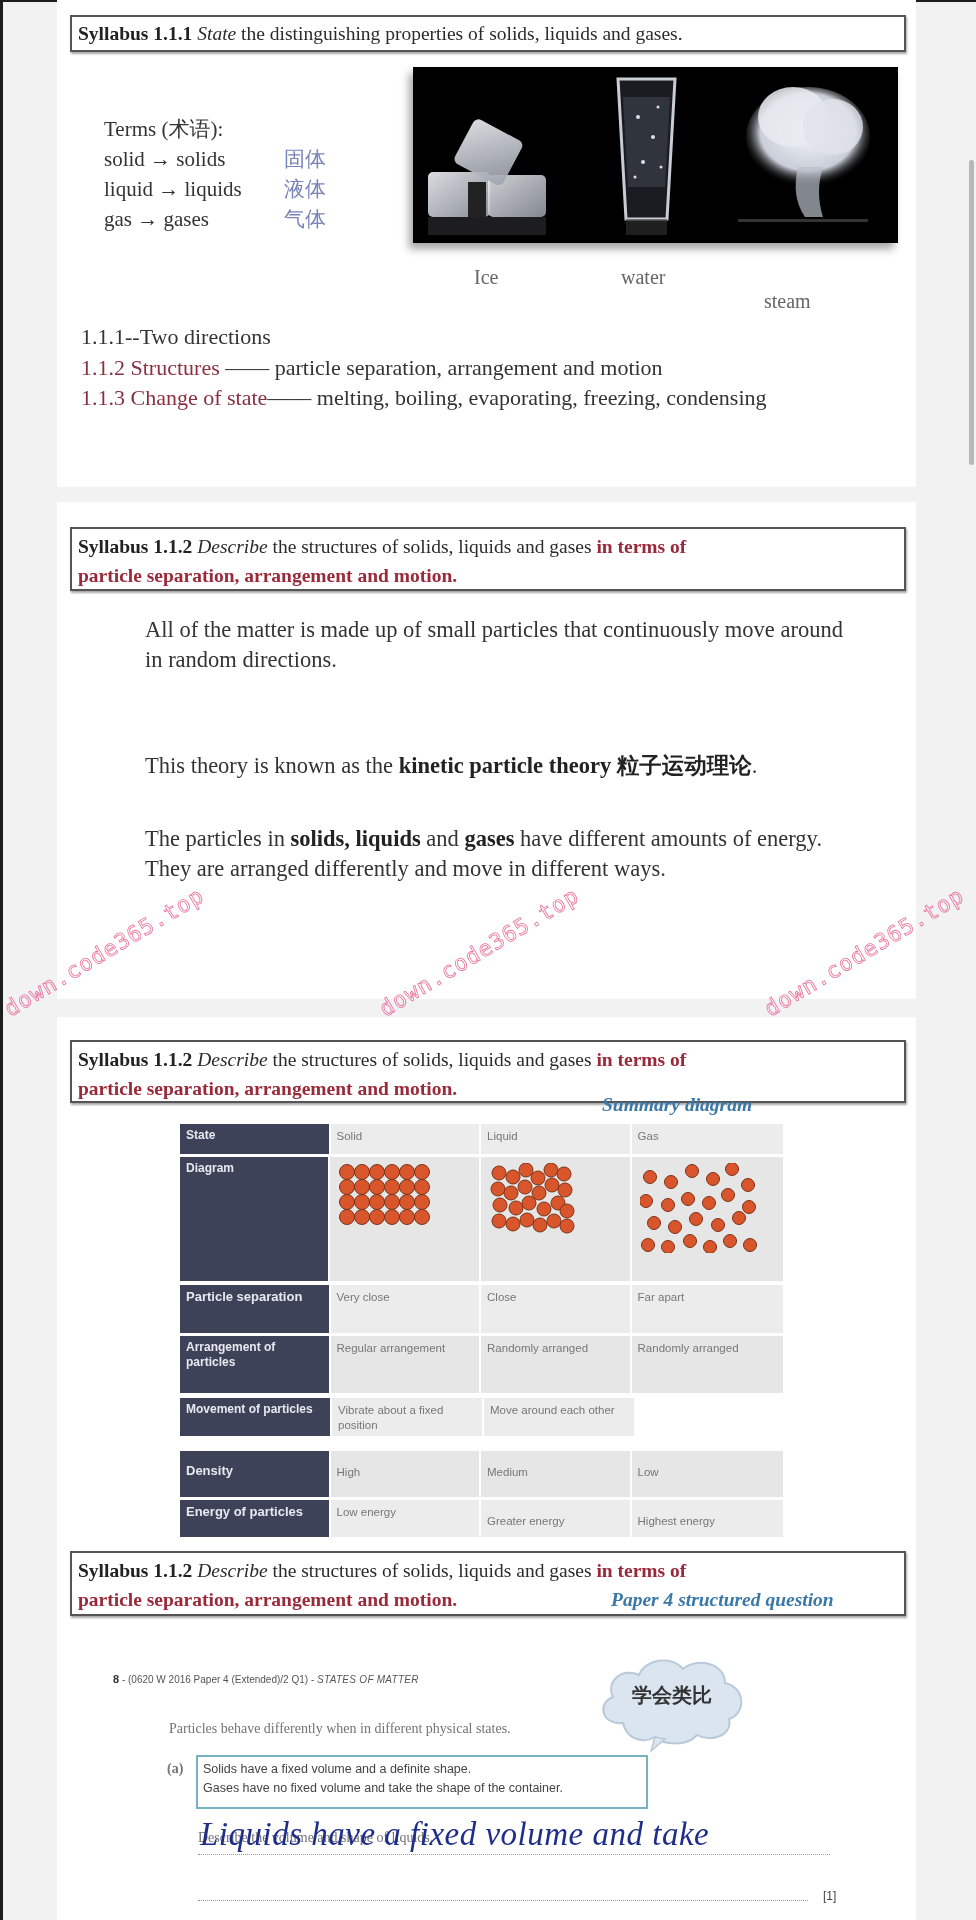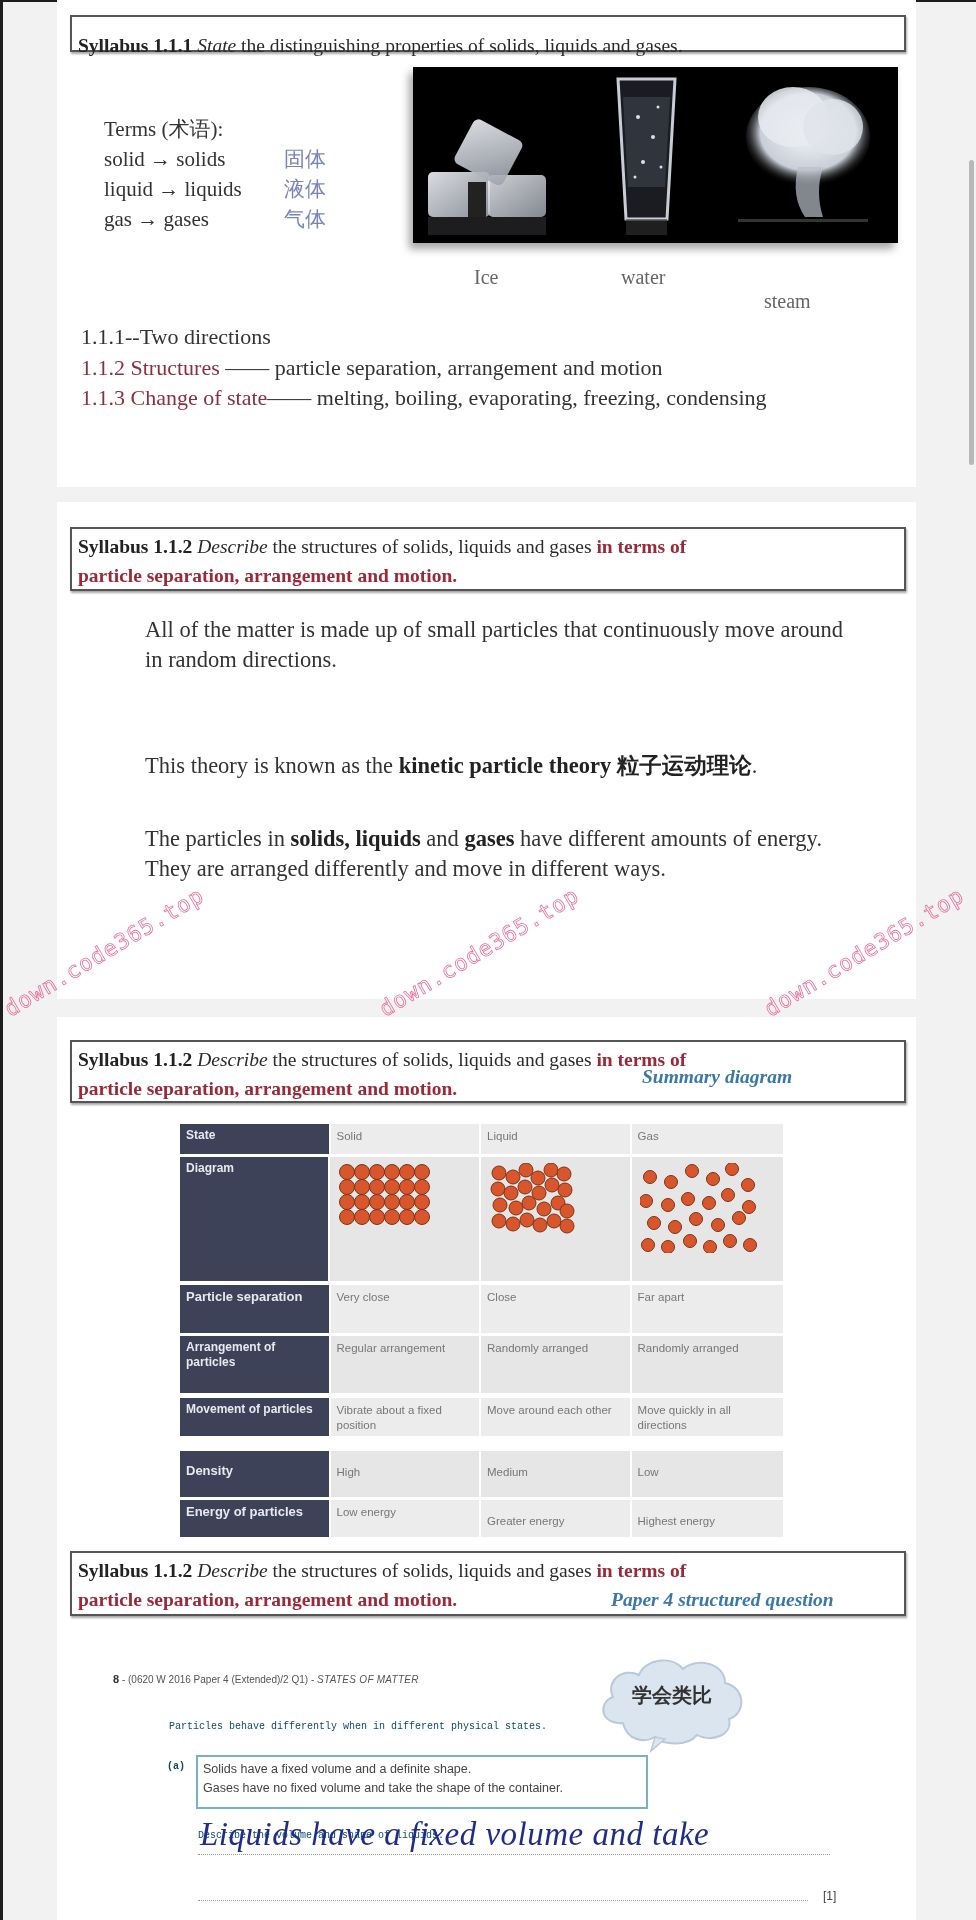--- a/index.html
+++ b/index.html
@@ -61,39 +61,39 @@
     font-family: "Liberation Sans", "DejaVu Sans", sans-serif;
     font-size: 11.5px; line-height: 15px; padding: 5px 6px; margin-right: 2px;
   }
   .td.alt { background: #e6e6e6; }
   .td.last { margin-right: 2px; width: 153px; }
 
   
   .q-header { position: absolute; left: 56px; top: 136px; font-family: "Liberation Sans", "DejaVu Sans", sans-serif; font-size: 10px; color: #555; white-space: nowrap; }
   .q-header b { color: #333; font-size: 11px; }
   .q-header i { font-style: italic; letter-spacing: 0.3px; }
-  .q-text { position: absolute; font-family: Liberation Mono, monospace; font-size: 10px; color: #0c4a6e; white-space: nowrap; }
+  .q-text { position: absolute; font-family: Liberation Serif, serif; font-size: 14px; color: #737373; white-space: nowrap; }
   .q-box { position: absolute; left: 139px; top: 218px; width: 452px; height: 54px; border: 2px solid #74b3bf; padding: 3px 5px; font-family: "Liberation Sans", "DejaVu Sans", sans-serif; font-size: 12.5px; line-height: 19px; color: #444; white-space: nowrap; }
   .cloud { position: absolute; left: 536px; top: 116px; width: 156px; height: 100px; }
   .cloud-text { position: absolute; left: 560px; top: 145px; width: 110px; text-align: center; font-family: "DejaVu Sans", sans-serif; font-weight: bold; font-size: 20px; color: #333; }
   .dotline { position: absolute; left: 141px; height: 0; border-top: 1.5px dotted #999; }
   .hand { position: absolute; font-family: Liberation Serif, serif; font-style: italic; color: #1f2d8a; font-size: 33px; white-space: nowrap; letter-spacing: 0.5px; }
   .mark { position: absolute; left: 766px; top: 352px; font-family: "Liberation Sans", sans-serif; font-size: 12px; color: #444; }
 
   .wm { position: absolute; font-family: "DejaVu Sans Mono", monospace; font-size: 22px; color: transparent; -webkit-text-stroke: 0.8px #e8709a; transform: rotate(-31deg); transform-origin: left top; white-space: nowrap; letter-spacing: 1px; }
 </style>
 </head>
 <body>
 
 <div class="edge-top"></div>
 <div class="edge-left"></div>
 <div class="scrollbar"></div>
 
 <div class="card card1">
-  <div class="syl-box" style="top:15px;height:37px;padding-top:14px;">
+  <div class="syl-box" style="top:15px;height:37px;padding-top:2px;">
     <b class="lead">Syllabus 1.1.1</b>
     <i class="verb">State</i><span> the distinguishing properties of solids, liquids and gases.</span>
   </div>
 
   <div class="terms">
     <div class="row">Terms (术语):</div>
     <div class="row"><span>solid → solids</span><span class="cn">固体</span></div>
     <div class="row"><span>liquid → liquids</span><span class="cn">液体</span></div>
     <div class="row"><span>gas → gases</span><span class="cn">气体</span></div>
   </div>
@@ -162,21 +162,21 @@
   <div class="para" style="top:113px;">All of the matter is made up of small particles that continuously move around in random directions.</div>
   <div class="para" style="top:202px;margin-top:47px;"><span>This theory is known as the </span><b>kinetic particle theory 粒子运动理论</b><span>.</span></div>
   <div class="para" style="top:322px;"><span>The particles in </span><b>solids, liquids</b><span> and </span><b>gases</b><span> have different amounts of energy. They are arranged differently and move in different ways.</span></div>
 </div>
 
 <div class="card card3">
   <div class="syl-box" style="top:23px;height:63px;">
     <b class="lead">Syllabus 1.1.2</b>
     <i class="verb">Describe</i><span> the structures of solids, liquids and gases </span><span class="red">in terms of</span><br>
     <span class="red">particle separation, arrangement and motion.</span>
-    <span class="blue" style="left:530px;top:20px;margin-left:40px;">Summary diagram</span>
+    <span class="blue" style="left:530px;top:48px;">Summary diagram</span>
   </div>
 
   <div class="stbl">
 
     <div class="trow" style="top:0;height:30px;">
       <div class="th">State</div>
       <div class="td">Solid</div>
       <div class="td">Liquid</div>
       <div class="td last">Gas</div>
     </div>
@@ -285,21 +285,20 @@
       <div class="th">Arrangement of particles</div>
       <div class="td alt">Regular arrangement</div>
       <div class="td alt">Randomly arranged</div>
       <div class="td alt last">Randomly arranged</div>
     </div>
 
     <div class="trow" style="top:274px;height:38px;">
       <div class="th">Movement of particles</div>
       <div class="td">Vibrate about a fixed position</div>
       <div class="td">Move around each other</div>
-      <div class="td last">Move quickly in all directions</div>
     </div>
 
     <div class="trow" style="top:327px;height:46px;">
       <div class="th" style="font-size:13px;padding-top:12px;">Density</div>
       <div class="td alt" style="padding-top:14px;">High</div>
       <div class="td alt" style="padding-top:14px;">Medium</div>
       <div class="td alt last" style="padding-top:14px;">Low</div>
     </div>
 
     <div class="trow" style="top:376px;height:45px;">

